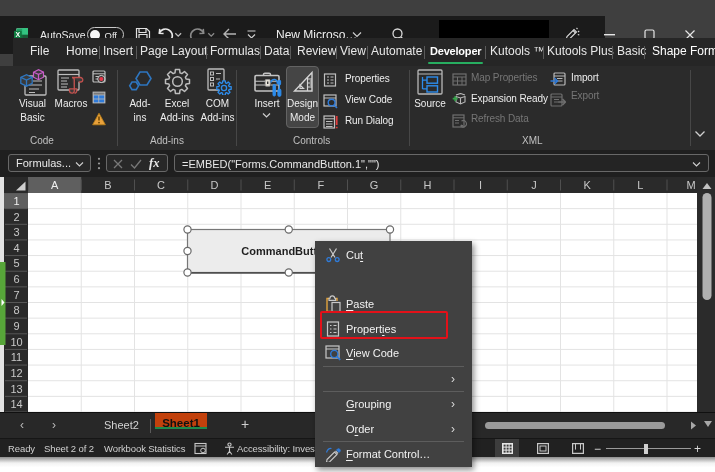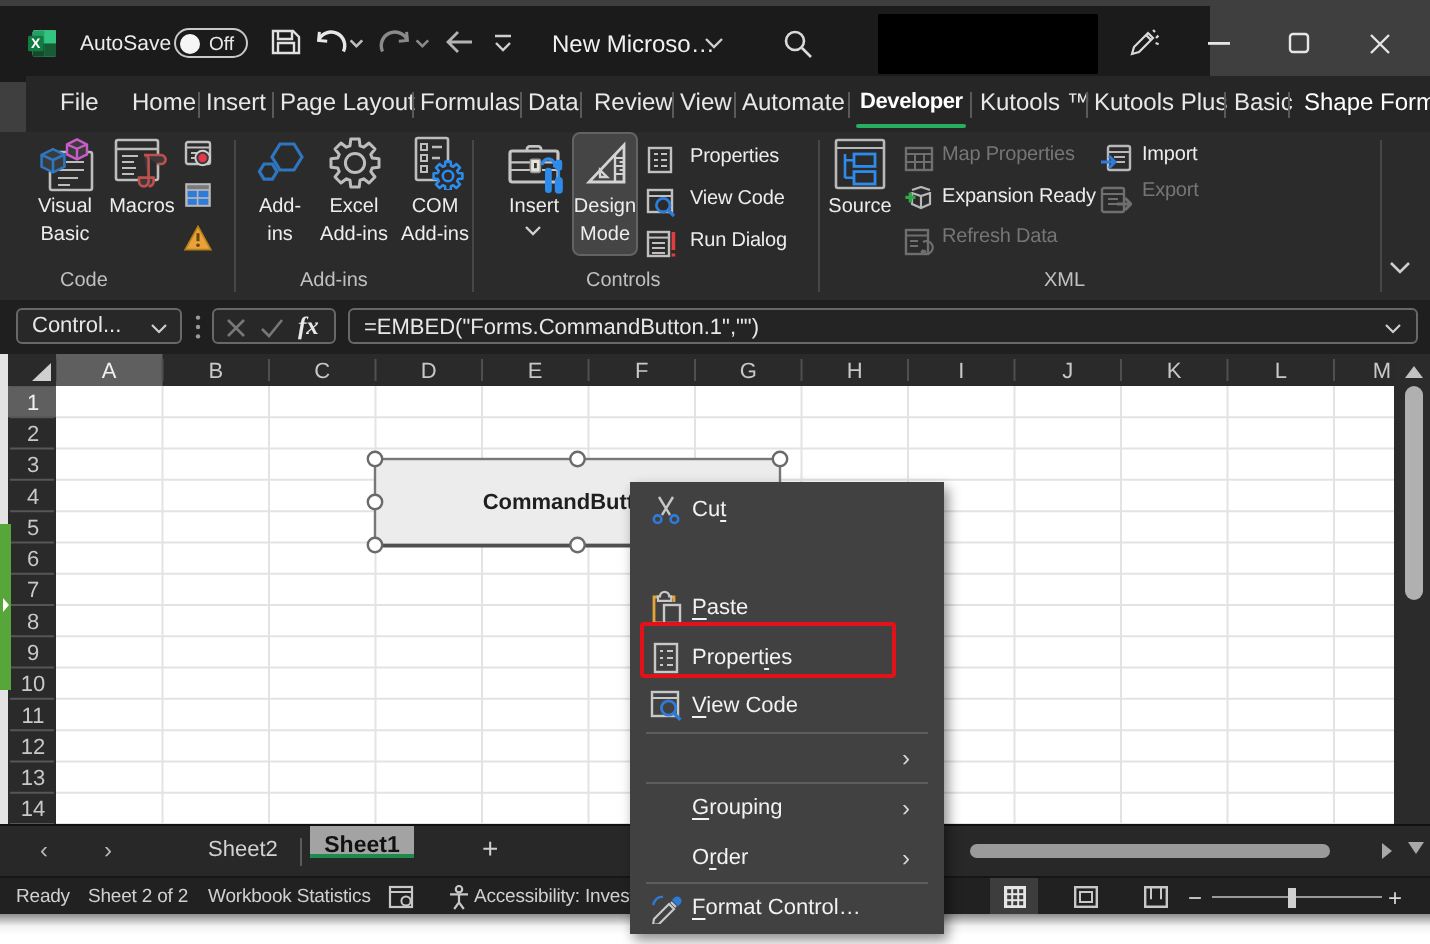--- a/index.html
+++ b/index.html
@@ -1,20 +1,20 @@
 <!DOCTYPE html>
 <html><head>
 <meta charset="utf-8">
 <style>
 * { margin:0; padding:0; box-sizing:border-box; }
 html,body { width:715px; height:472px; overflow:hidden; }
 body { font-family:"Liberation Sans", sans-serif; position:relative; background:#3f3f3f; }
 .abs { position:absolute; }
 
-#titlebar { left:0; top:3px; width:605px; height:38px; background:#1b1b1b; color:#eee; }
+#titlebar { left:0; top:16px; width:605px; height:38px; background:#1b1b1b; color:#eee; }
 
 #tabrow { left:13px; top:38px; width:715px; height:28px; background:#262626; color:#e8e8e8; font-size:12px; }
 .rtab { position:absolute; top:0; height:28px; line-height:27px; white-space:nowrap; }
 .tsep { position:absolute; top:8px; height:13px; width:1px; background:#5a5a5a; }
 
 #ribbon { left:0; top:66px; width:715px; height:84px; background:#2b2b2b; color:#e8e8e8; }
 .glabel { position:absolute; bottom:4px; font-size:10px; color:#c0c0c0; text-align:left; }
 .gsep { position:absolute; top:4px; bottom:4px; width:1px; background:#474747; }
 .biglbl { position:absolute; font-size:10px; color:#ededed; text-align:center; line-height:14px; white-space:nowrap; }
 .smlbl { position:absolute; font-size:10px; letter-spacing:-.1px; color:#ededed; white-space:nowrap; }
@@ -307,21 +307,21 @@
   <div class="smlbl dim" style="left:571px;top:24px">Export</div>
   <div class="glabel" style="left:522px;width:60px">XML</div>
   <div class="gsep" style="left:690px"></div>
 
   <svg class="abs" style="left:694px;top:64px" width="12" height="9" viewBox="0 0 12 9" fill="none" stroke="#cfcfcf" stroke-width="1.3">
       <path d="M1.5 1.5 l4.5 4.5 4.5-4.5"></path>
     </svg>
 </div>
 <div class="abs" id="fbar">
   <div class="fbox" style="left:8px;top:4px;width:83px;height:18px">
-    <div class="abs" style="left:7px;top:2px;font-size:11px;color:#e8e8e8">Control...</div>
+    <div class="abs" style="left:7px;top:2px;font-size:11px;color:#e8e8e8">Formulas...</div>
     <svg class="abs" style="right:6px;top:6px" width="9" height="7" viewBox="0 0 9 7" fill="none" stroke="#cfcfcf" stroke-width="1.1">
         <path d="M1 1.5 l3.5 3.5 3.5-3.5"></path>
       </svg>
   </div>
   <svg class="abs" style="left:97px;top:7px" width="4" height="13" viewBox="0 0 4 13" fill="#9a9a9a">
     <circle cx="2" cy="1.8" r="1.1"></circle>
       <circle cx="2" cy="6.5" r="1.1"></circle>
       <circle cx="2" cy="11.2" r="1.1"></circle>
   </svg>
   <div class="fbox" style="left:106px;top:4px;width:62px;height:18px">
@@ -461,21 +461,21 @@
     <rect x="697" y="0" width="18" height="235" fill="#2b2b2b"></rect>
     <path d="M707 6 l4.5 6 h-9 z" fill="#c2c2c2"></path>
     <rect x="702.5" y="16" width="9" height="107" rx="4.5" fill="#b0b0b0"></rect>
   </svg>
 </div>
 <div class="abs" id="sheetbar">
   <div class="abs" style="left:20px;top:5px;color:#b9b9b9;font-size:12px">‹</div>
   <div class="abs" style="left:52px;top:5px;color:#b9b9b9;font-size:12px">›</div>
   <div class="abs" style="left:104px;top:6px;font-size:11px;color:#d2d2d2">Sheet2</div>
   <div class="abs" style="left:150px;top:6px;width:1px;height:14px;background:#5a5a5a"></div>
-  <div class="abs" style="left:155px;top:0;width:52px;height:16px;background:#a3a3a3">
+  <div class="abs" style="left:155px;top:0;width:52px;height:16px;background:#c2410c">
     <div class="abs" style="left:0;right:0;top:4px;text-align:center;font-size:11.5px;font-weight:bold;color:#111">Sheet1</div>
     <div class="abs" style="left:0;right:0;bottom:0;height:2.5px;background:#1e8a4c"></div>
   </div>
   <div class="abs" style="left:241px;top:3px;color:#cfcfcf;font-size:14px">+</div>
 
   <svg class="abs" style="left:478px;top:0" width="237px" height="26" viewBox="0 0 237 26">
     <rect x="7" y="9" width="180" height="7" rx="3.5" fill="#9a9a9a"></rect>
     <path d="M213 8.5 l5 4 -5 4 z" fill="#a8a8a8"></path>
     <path d="M226 8 h8 l-4 6 z" fill="#a8a8a8"></path>
   </svg>

